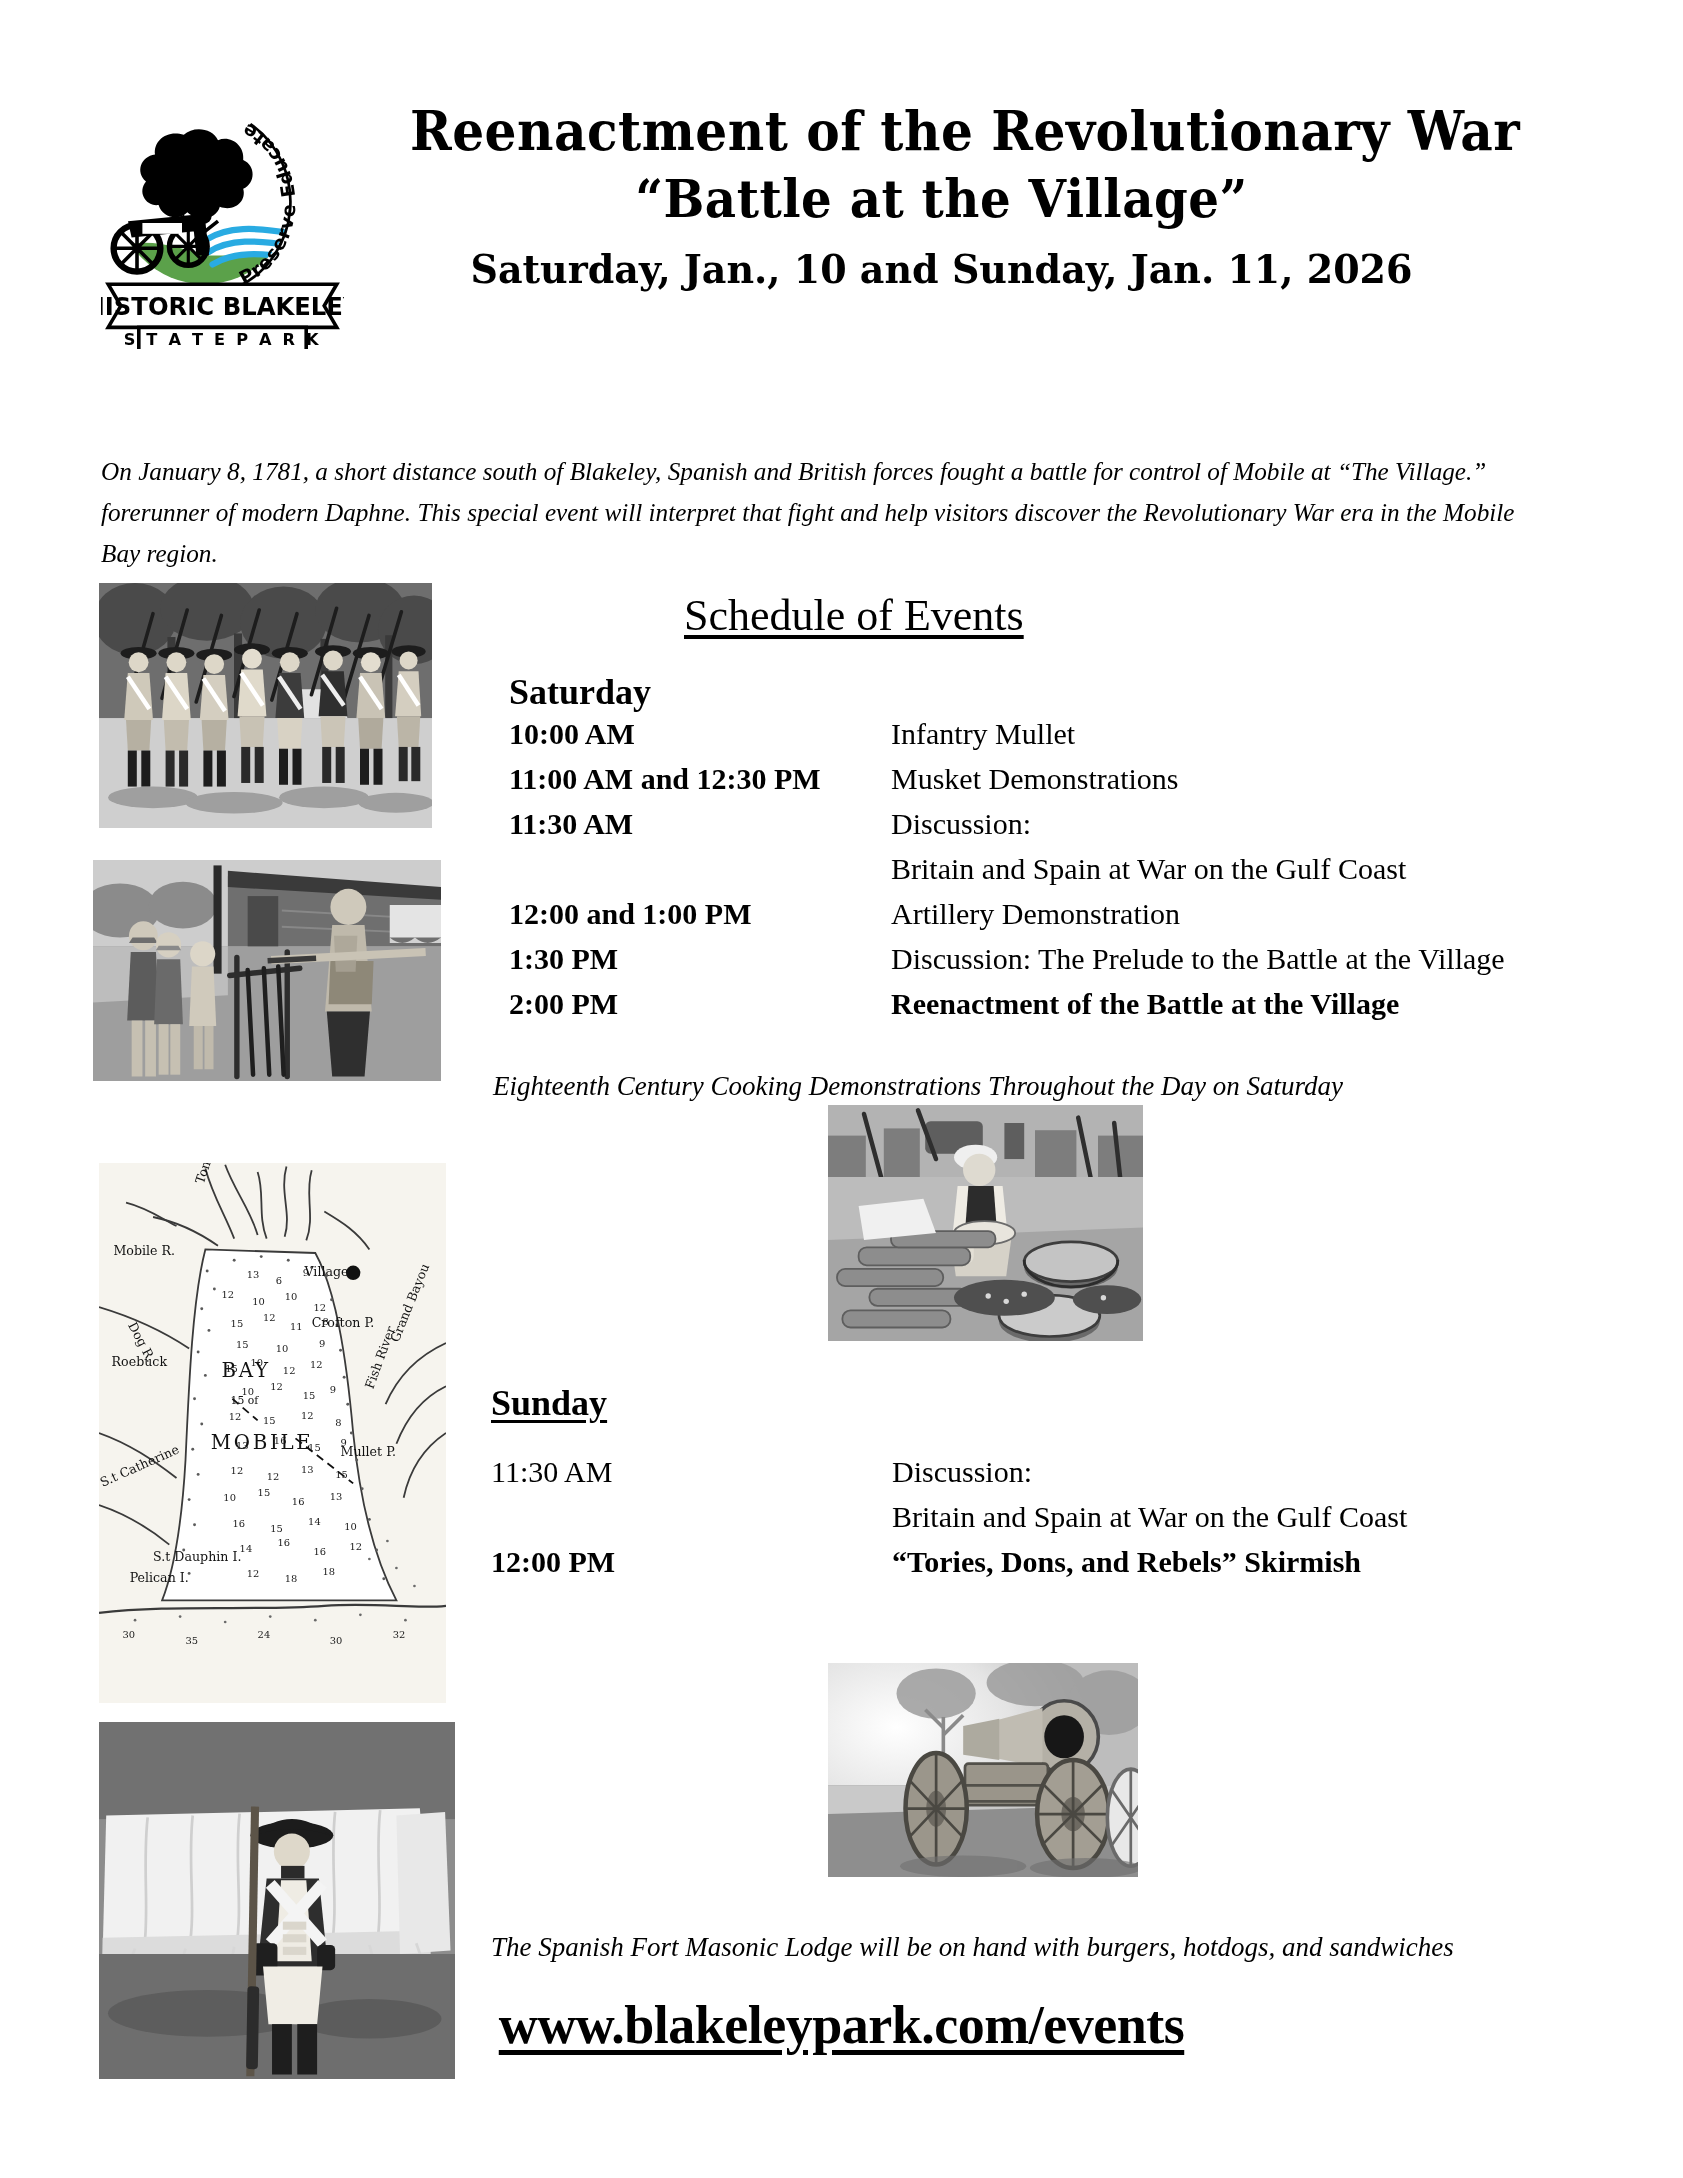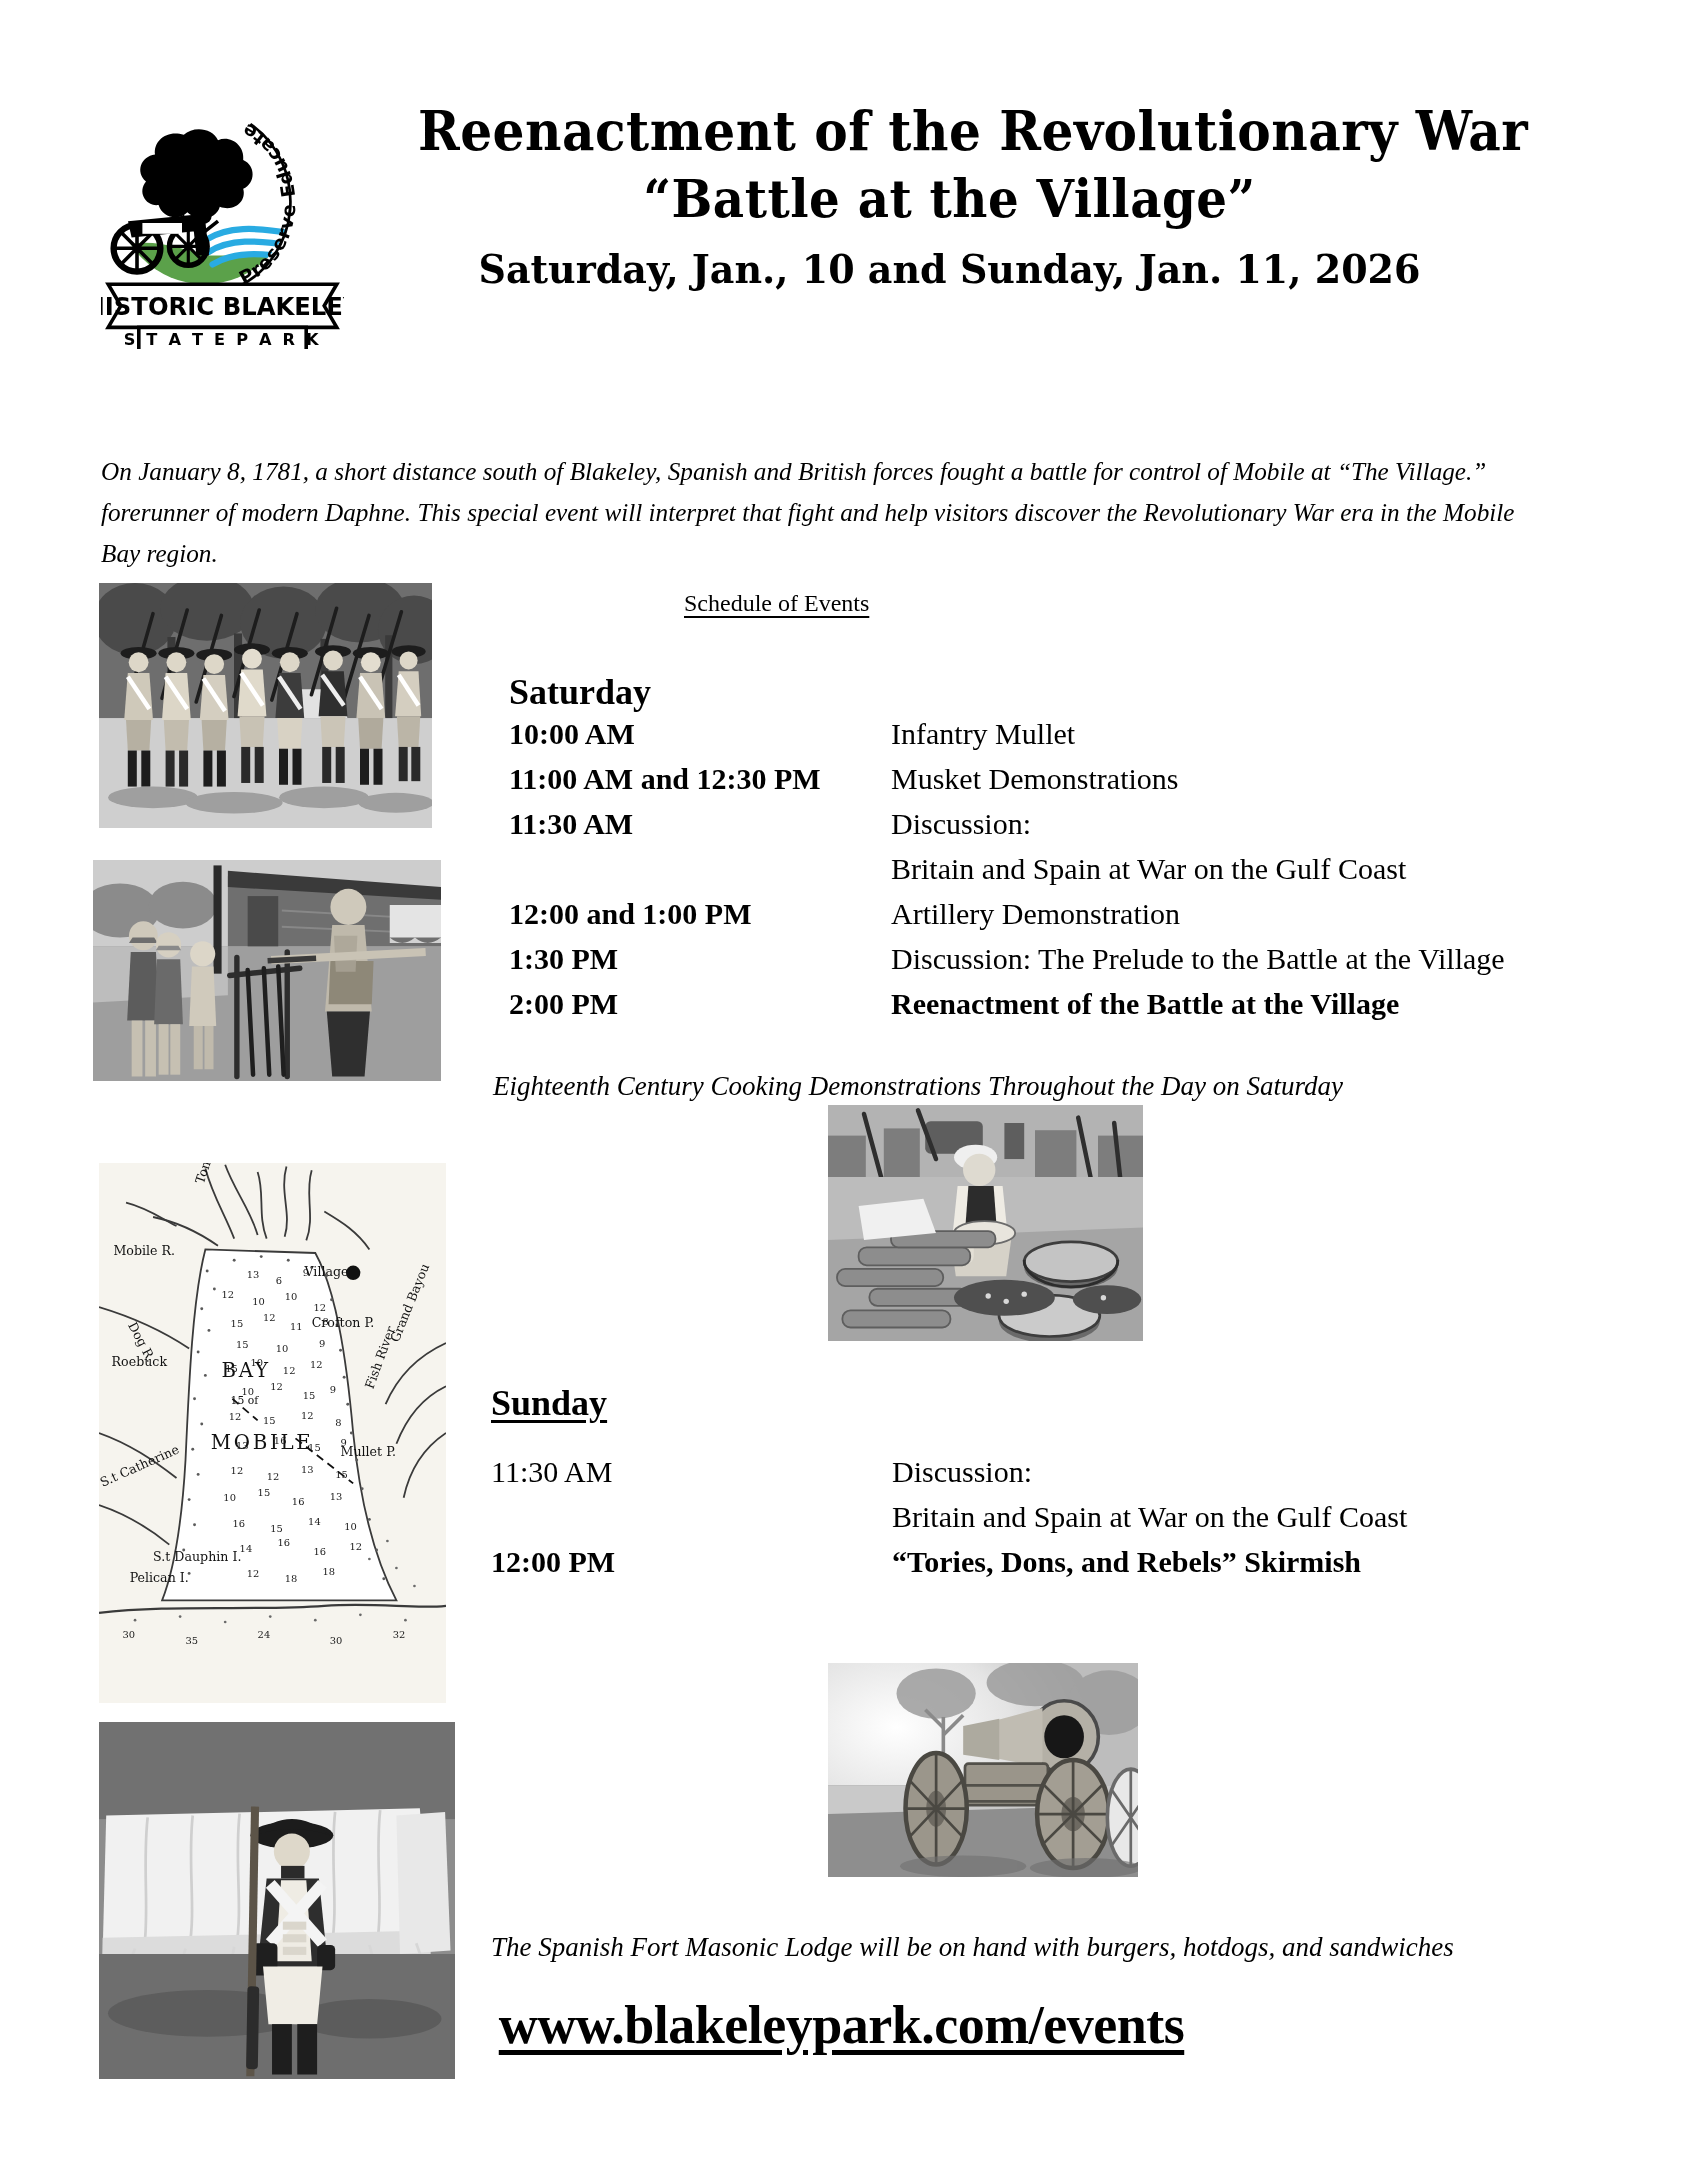--- a/index.html
+++ b/index.html
@@ -23,21 +23,21 @@
     left: 101px;
     top: 79px;
     width: 243px;
     height: 270px;
   }
   #logo svg { display: block; width: 100%; height: 100%; }
 
   
   #title-block {
     position: absolute;
-    left: 378px;
+    left: 370px;
     top: 97px;
     width: 1143px;
     text-align: center;
   }
   .title-line {
     font-family: "DejaVu Serif", "Liberation Serif", serif;
     font-weight: 700;
     font-size: 54px;
     line-height: 1.28;
     letter-spacing: 0.5px;
@@ -84,21 +84,21 @@
   #photo-map               { left: 99px; top: 1163px; width: 347px; height: 540px; background:#f4f2ec; }
   #photo-cooking           { left: 828px; top: 1105px; width: 315px; height: 236px; }
   #photo-cannon            { left: 828px; top: 1663px; width: 310px; height: 214px; }
   #photo-soldier-tent      { left: 99px; top: 1722px; width: 356px; height: 357px; }
 
   
   #schedule-heading {
     position: absolute;
     left: 684px;
     top: 590px;
-    font-size: 24px;
+    font-size: 44px;
     text-decoration: underline;
     text-underline-offset: 5.4px;
     white-space: nowrap;
   }
 
   .day-heading {
     position: absolute;
     font-size: 36px;
     font-weight: 700;
     white-space: nowrap;

